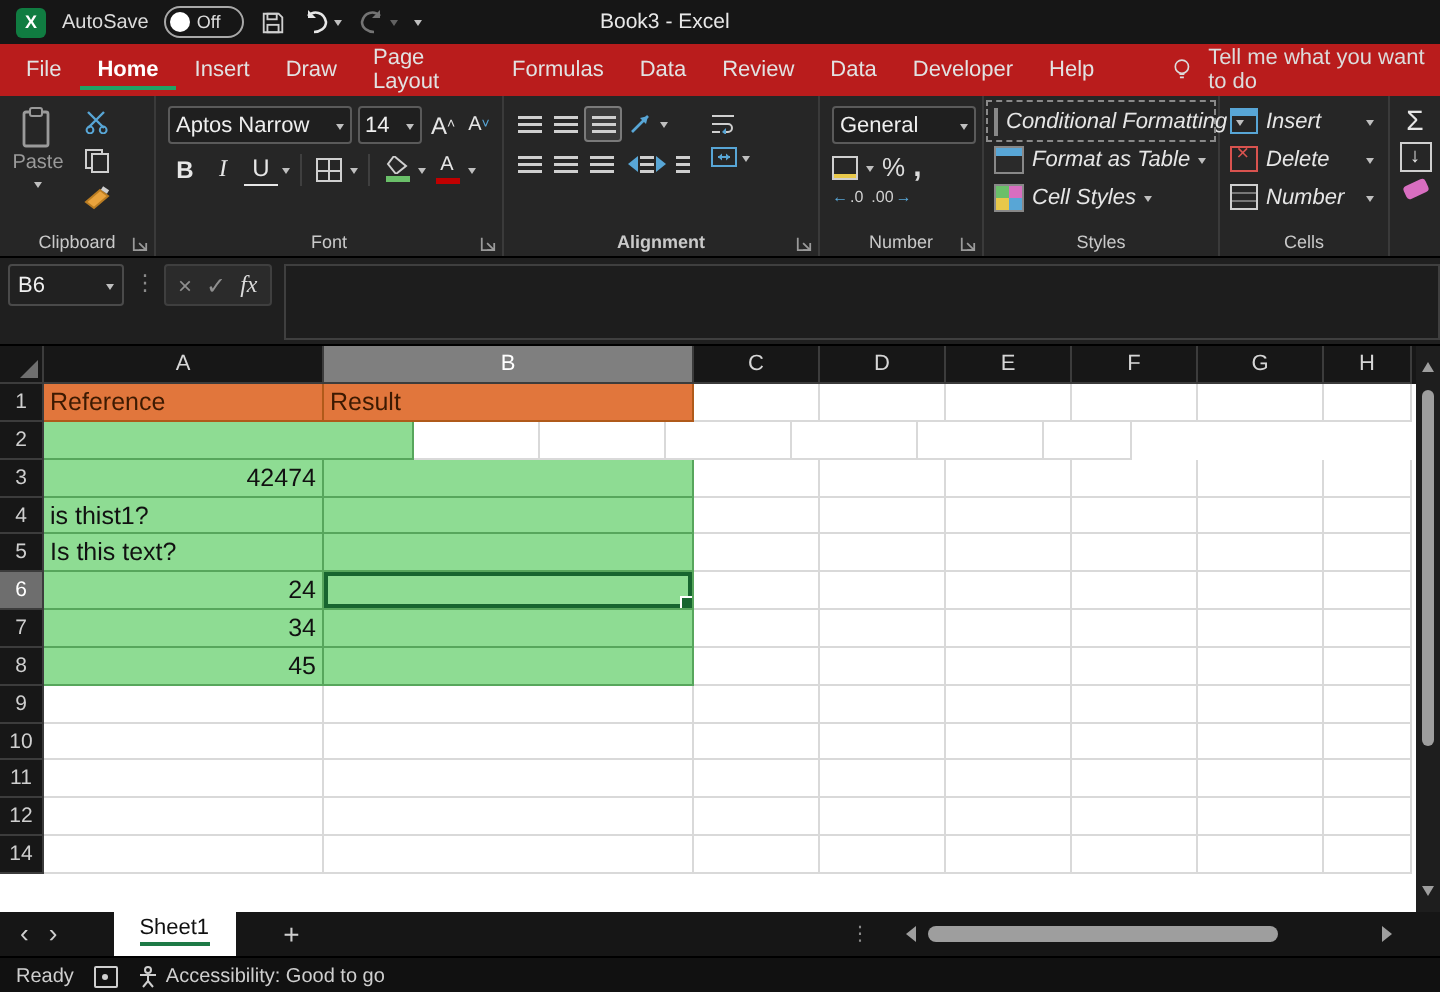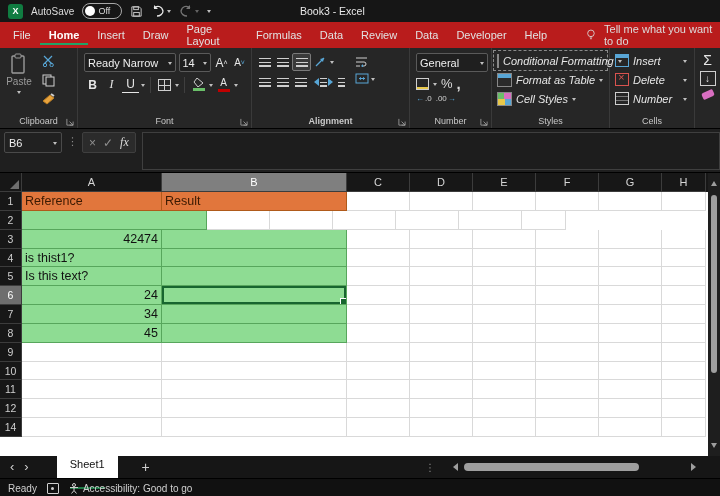--- a/index.html
+++ b/index.html
@@ -109,21 +109,21 @@
   .cell.selcell{box-shadow:inset 0 0 0 2px #17652F;position:relative;}
   .cell.selcell::after{content:"";position:absolute;width:5px;height:5px;right:-1px;bottom:-1px;background:#17652F;border:1px solid #fff;}
   .vscroll{width:12px;background:#1e1e1e;position:relative;flex:none;}
   .vthumb{position:absolute;left:3px;top:22px;width:6px;height:178px;background:#9e9e9e;border-radius:3px;}
   .tri-u{width:0;height:0;border:3.5px solid transparent;border-bottom:5px solid #9e9e9e;margin:5px auto 0;}
   .tri-dn{width:0;height:0;border:3.5px solid transparent;border-top:5px solid #9e9e9e;position:absolute;bottom:5px;left:2.5px;}
   
   .sheetbar{height:22px;background:#161616;display:flex;align-items:center;border-bottom:1px solid #000;}
   .navarr{color:#cfcfcf;font-size:13px;padding:0 10px;line-height:20px;}
   .sheettab{height:22px;background:#fff;color:#111;display:flex;align-items:flex-start;padding:2px 13px 0;margin-left:18px;box-sizing:border-box;}
-  .sheettab span{border-bottom:2px solid #1E7A46;padding-bottom:17px;font-size:11px;}
+  .sheettab span{border-bottom:2px solid #1E7A46;padding-bottom:1px;font-size:11px;}
   .addsheet{color:#cfcfcf;font-size:14px;margin-left:24px;}
   .hscroll{display:flex;align-items:center;gap:6px;margin-left:auto;margin-right:20px;}
   .hdots{color:#8a8a8a;font-size:10px;margin-right:8px;}
   .tri-l{width:0;height:0;border:4px solid transparent;border-right:5px solid #9e9e9e;}
   .tri-r{width:0;height:0;border:4px solid transparent;border-left:5px solid #9e9e9e;}
   .hthumb{width:175px;height:8px;background:#9e9e9e;border-radius:4px;}
   .htrack-right{width:40px;}
   
   .statusbar{height:19px;background:#111;display:flex;align-items:center;gap:10px;padding:0 8px;color:#cfcfcf;font-size:10px;}
   .macroicon{width:10px;height:9px;border:1px solid #cfcfcf;border-radius:1px;display:flex;align-items:center;justify-content:center;}
@@ -227,21 +227,21 @@
         <svg width="8" height="8" viewBox="0 0 9 9">
             <path d="M1 1v7h7" fill="none" stroke="#9a9a9a"></path>
             <path d="M4 4l4 4M8 4v4h-4" fill="none" stroke="#9a9a9a"></path>
           </svg>
       </span>
     </div>
 
     <div class="rgroup g-font">
       <div class="fontrow1">
         <div class="combo" style="width:103px;">
-          <span>Ready Narrow</span>
+          <span>Aptos Narrow</span>
             <span class="chv small"></span>
         </div>
         <div class="combo" style="width:36px;">
           <span>14</span>
             <span class="chv small"></span>
         </div>
         <span class="ibtn" style="font-size:12px;">A<sup style="font-size:7px;">˄</sup></span>
         <span class="ibtn" style="font-size:10px;">A<sup style="font-size:7px;color:#58a6d6;">˅</sup></span>
       </div>
       <div class="fontrow2">

